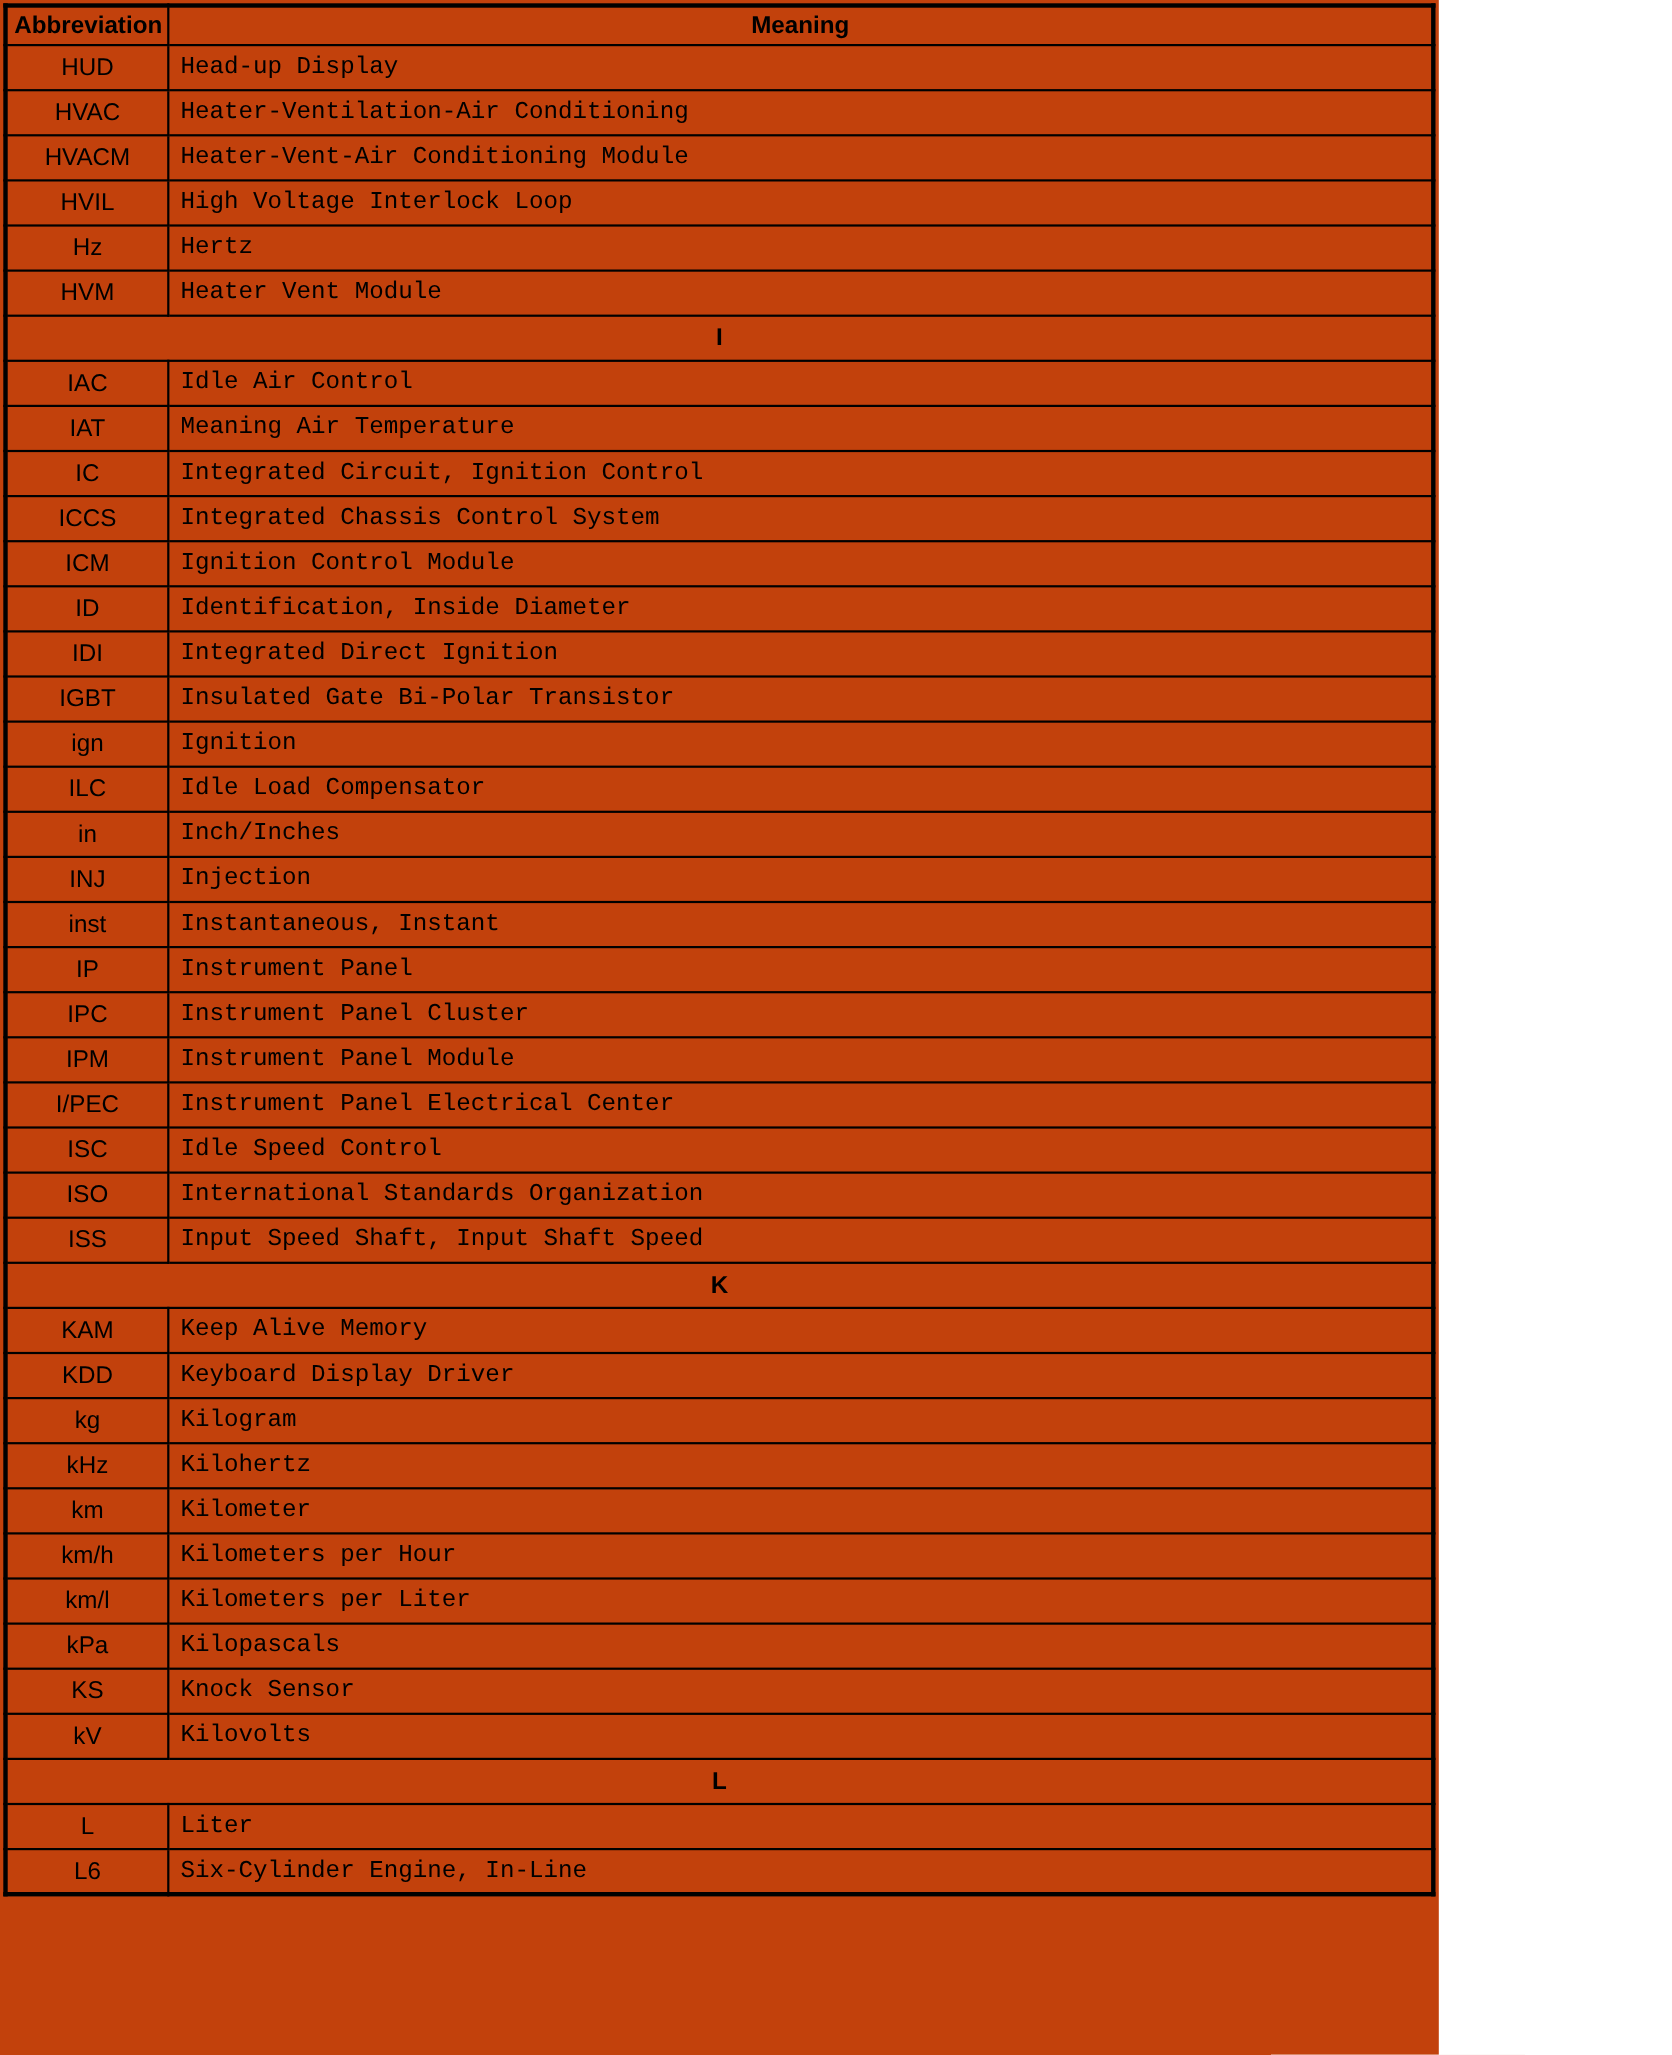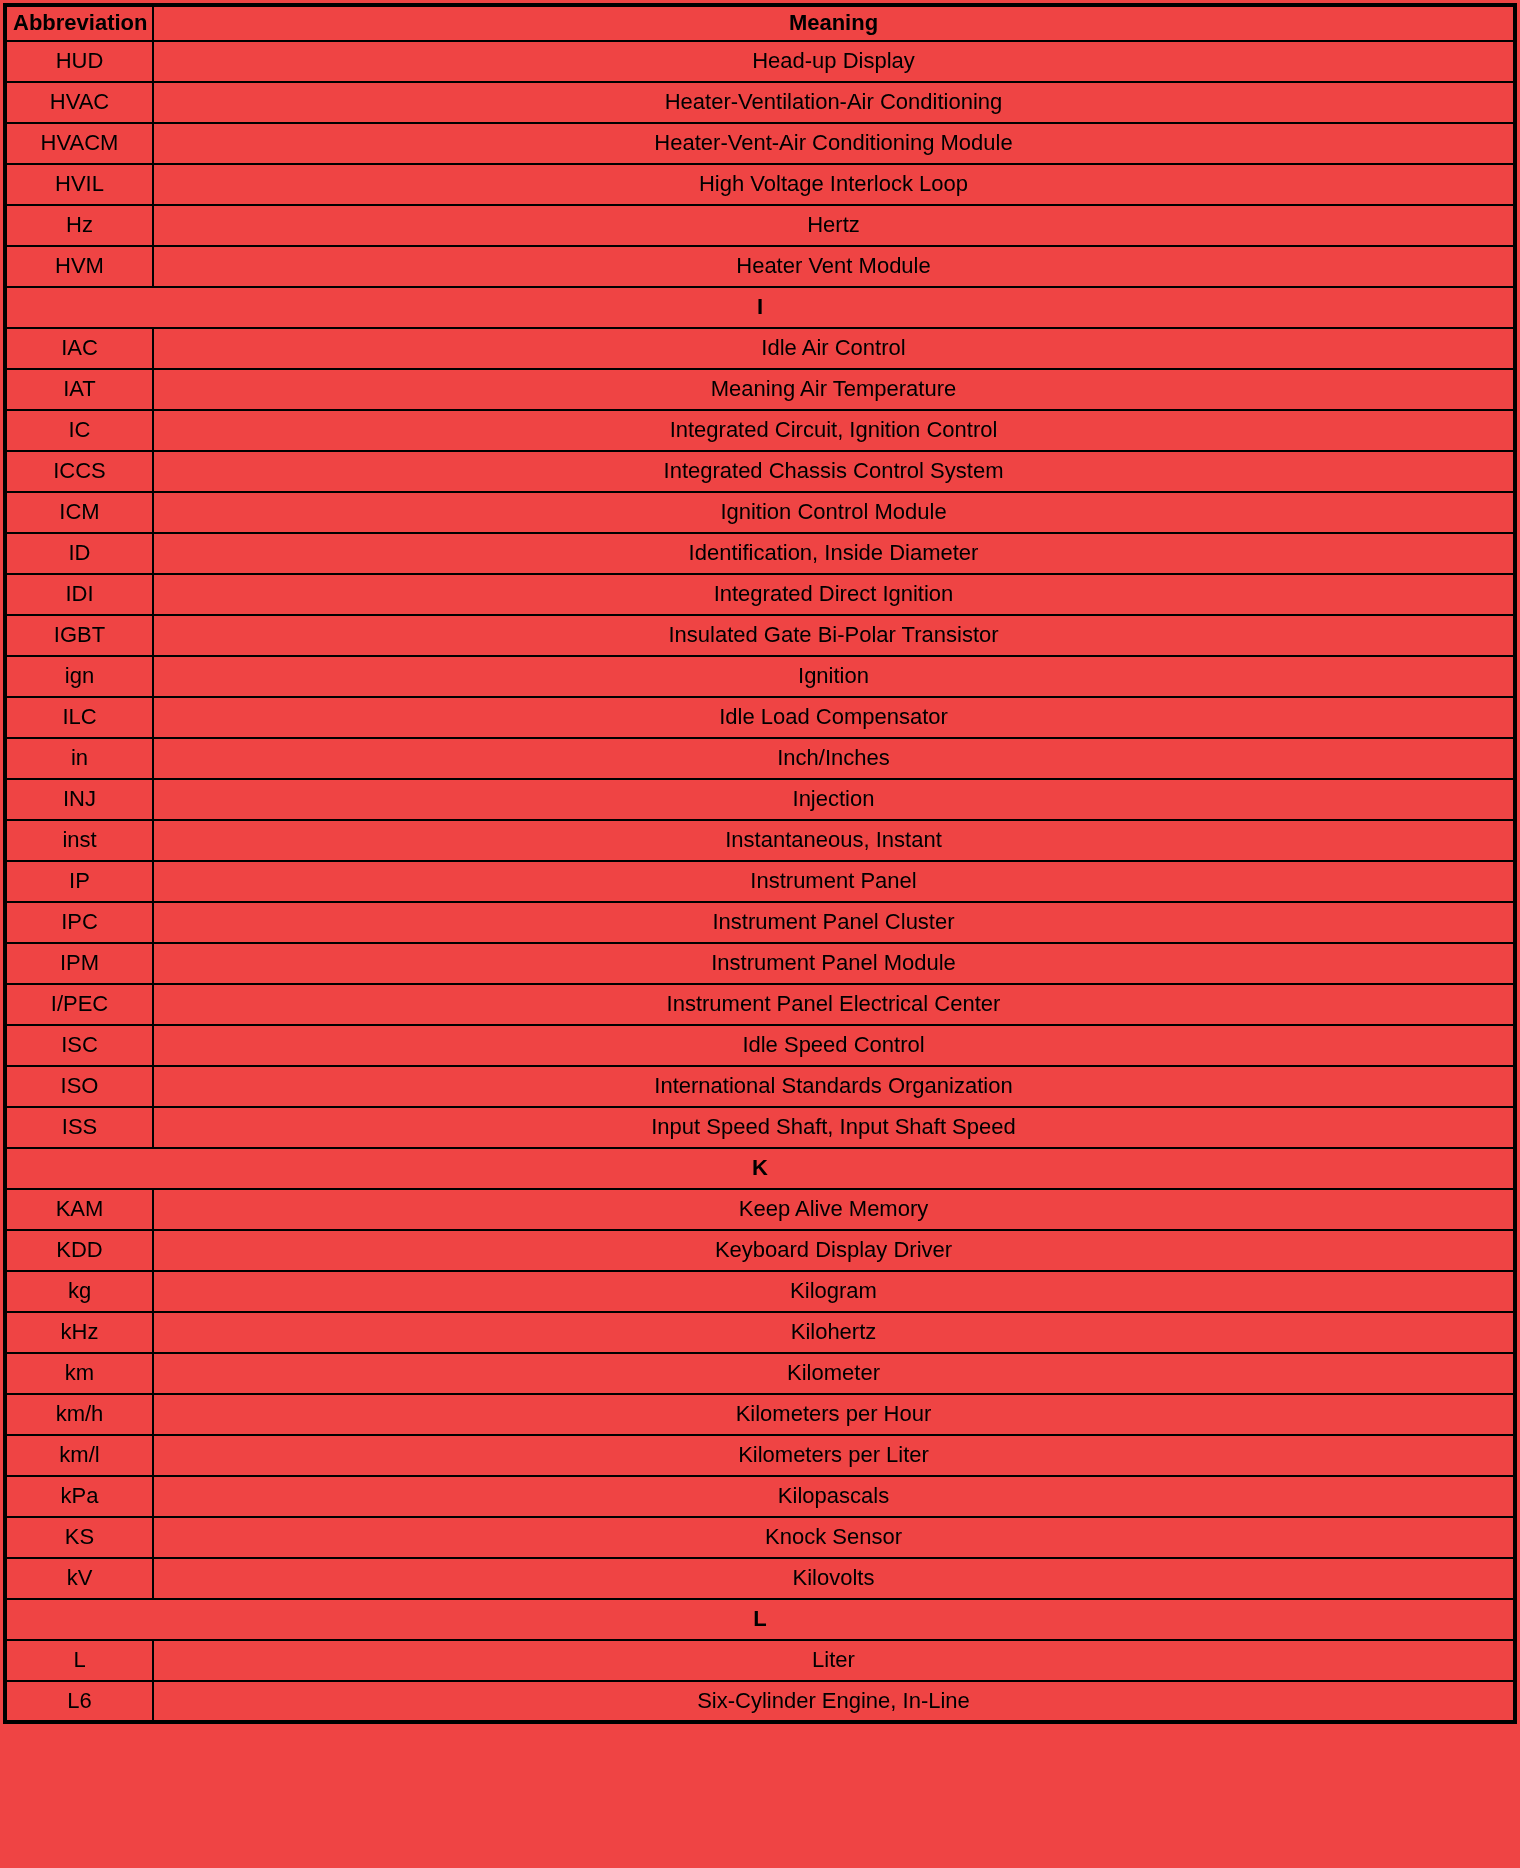--- a/index.html
+++ b/index.html
@@ -6,25 +6,25 @@
     margin: 0;
     padding: 0;
     background: #ffffff;
   }
   body {
     width: 1520px;
     font-family: "Liberation Sans", "DejaVu Sans", sans-serif;
     color: #000000;
   }
   .page {
-    width: 1520px;
+    width: 1308px;
     min-height: 1868px;
     box-sizing: border-box;
     padding: 3px;
-    background: #ef4444;
+    background: #c2410c;
   }
   table.abbr-table {
     width: 100%;
     border-collapse: collapse;
     table-layout: fixed;
     border: 4px solid #000000;
   }
   col.col-abbr { width: 148px; }
   col.col-meaning { width: auto; }
   th, td {
@@ -43,21 +43,22 @@
   }
   td {
     height: 41px;
     padding: 2px 10px;
   }
   td.abbr-cell {
     text-align: center;
     padding: 7px 4px;
   }
   td.meaning-cell {
-    text-align: center;
+    text-align: left;
+    font-family: Liberation Mono, monospace;
   }
   td.section-cell {
     text-align: center;
     font-weight: bold;
   }
 </style>
 </head>
 <body>
 
 <div class="page">

